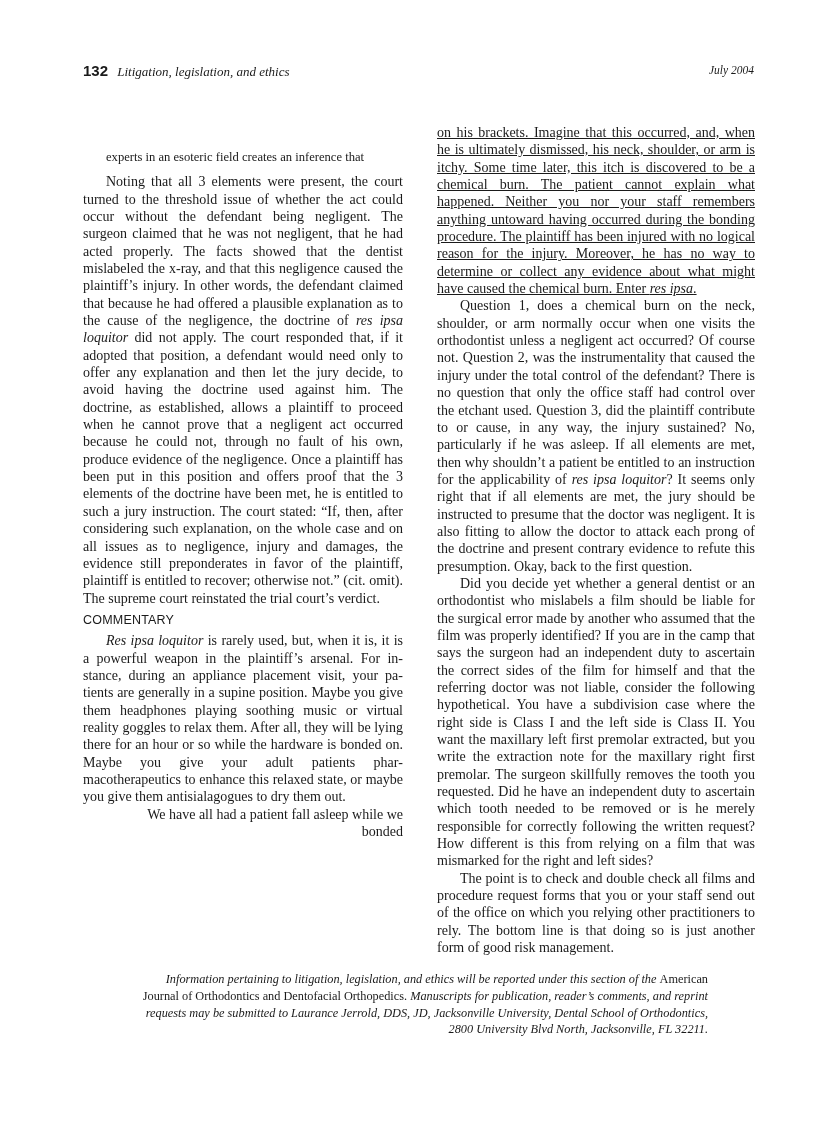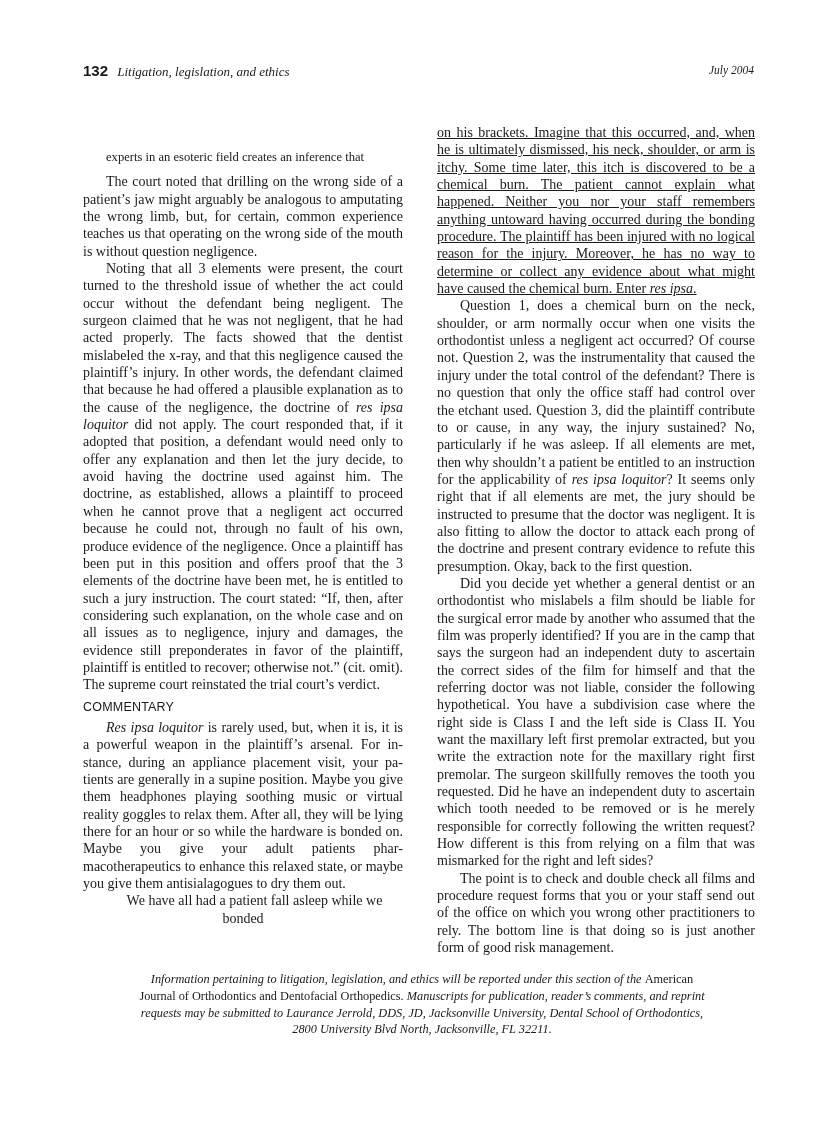--- a/index.html
+++ b/index.html
@@ -25,48 +25,47 @@
   .col-right { left: 437px; width: 318px; }
   .quote { margin: 0 0 7px 23px; font-size: 12.6px; line-height: 17.3px; text-align: left; }
   p { margin: 0; text-indent: 23px; }
   p.noindent { text-indent: 0; text-decoration: underline; }
   .section-head {
     font-family: "Liberation Sans", sans-serif; font-weight: normal; font-size: 12.5px;
     margin: 5px 0 3px 0; letter-spacing: 0.2px;
   }
   .footnote {
     position: absolute; left: 136px; top: 971px; width: 572px;
-    font-size: 12.3px; line-height: 16.8px; text-align: center;
+    font-size: 12.3px; line-height: 16.8px; text-align: right;
   }
   .it { font-style: italic; }
 </style>
 </head>
 <body>
 
 <div class="header-left">
   <span class="page-num">132</span>
   <span class="running-title">Litigation, legislation, and ethics</span>
 </div>
 <div class="header-right">
   <div>July 2004</div>
 </div>
 
 <div class="col col-left">
   <div class="quote">
     <div>experts in an esoteric field creates an inference that</div>
   </div>
-  <p>The court noted that drilling on the wrong side of a patient’s jaw might arguably be analogous to amputat­ing the wrong limb, but, for certain, common experi­ence teaches us that operating on the wrong side of the mouth is without question negligence.</p>
   <p><span>Noting that all 3 elements were present, the court turned to the threshold issue of whether the act could occur without the defendant being negligent. The surgeon claimed that he was not negligent, that he had acted properly. The facts showed that the dentist mislabeled the x-ray, and that this negligence caused the plaintiff’s injury. In other words, the defendant claimed that because he had offered a plausible explanation as to the cause of the negligence, the doctrine of </span><span class="it">res ipsa loquitor</span><span> did not apply. The court responded that, if it adopted that position, a defendant would need only to offer any explanation and then let the jury decide, to avoid having the doctrine used against him. The doctrine, as established, allows a plaintiff to proceed when he cannot prove that a negligent act occurred because he could not, through no fault of his own, produce evidence of the negligence. Once a plaintiff has been put in this position and offers proof that the 3 elements of the doctrine have been met, he is entitled to such a jury instruction. The court stated: “If, then, after considering such explanation, on the whole case and on all issues as to negligence, injury and damages, the evidence still preponderates in favor of the plaintiff, plaintiff is entitled to recover; otherwise not.” (cit. omit). The su­preme court reinstated the trial court’s verdict.</span></p>
   <div class="section-head">COMMENTARY</div>
   <p><span class="it">Res ipsa loquitor</span><span> is rarely used, but, when it is, it is a powerful weapon in the plaintiff’s arsenal. For in­stance, during an appliance placement visit, your pa­tients are generally in a supine position. Maybe you give them headphones playing soothing music or vir­tual reality goggles to relax them. After all, they will be lying there for an hour or so while the hardware is bonded on. Maybe you give your adult patients phar­macotherapeutics to enhance this relaxed state, or maybe you give them antisialagogues to dry them out.</span></p>
-  <p style="text-align:center">We have all had a patient fall asleep while we bonded</p>
+  <p style="text-align:right">We have all had a patient fall asleep while we bonded</p>
 </div>
 
 <div class="col col-right">
   <p class="noindent"><span>on his brackets. Imagine that this occurred, and, when he is ultimately dismissed, his neck, shoulder, or arm is itchy. Some time later, this itch is discovered to be a chemical burn. The patient cannot explain what happened. Neither you nor your staff remembers anything untoward having occurred during the bonding procedure. The plaintiff has been injured with no logical reason for the injury. More­over, he has no way to determine or collect any evidence about what might have caused the chemical burn. Enter </span><span class="it">res ipsa</span><span>.</span></p>
   <p><span>Question 1, does a chemical burn on the neck, shoulder, or arm normally occur when one visits the orthodontist unless a negligent act occurred? Of course not. Question 2, was the instrumentality that caused the injury under the total control of the defendant? There is no question that only the office staff had control over the etchant used. Question 3, did the plaintiff contribute to or cause, in any way, the injury sustained? No, particularly if he was asleep. If all elements are met, then why shouldn’t a patient be entitled to an instruc­tion for the applicability of </span><span class="it">res ipsa loquitor</span><span>? It seems only right that if all elements are met, the jury should be instructed to presume that the doctor was negligent. It is also fitting to allow the doctor to attack each prong of the doctrine and present contrary evidence to refute this presumption. Okay, back to the first question.</span></p>
   <p>Did you decide yet whether a general dentist or an orthodontist who mislabels a film should be liable for the surgical error made by another who assumed that the film was properly identified? If you are in the camp that says the surgeon had an independent duty to ascertain the correct sides of the film for himself and that the referring doctor was not liable, consider the following hypothetical. You have a subdivision case where the right side is Class I and the left side is Class II. You want the maxillary left first premolar extracted, but you write the extraction note for the maxillary right first premolar. The surgeon skillfully removes the tooth you requested. Did he have an independent duty to ascertain which tooth needed to be removed or is he merely responsible for correctly following the written request? How different is this from relying on a film that was mismarked for the right and left sides?</p>
-  <p>The point is to check and double check all films and procedure request forms that you or your staff send out of the office on which you wrong other practitioners to rely. The bottom line is that doing so is just another form of good risk management.</p>
+  <p>The point is to check and double check all films and procedure request forms that you or your staff send out of the office on which you relying other practitioners to rely. The bottom line is that doing so is just another form of good risk management.</p>
 </div>
 
 <div class="footnote">
   <span class="it">Information pertaining to litigation, legislation, and ethics will be reported under this section of the </span><span>American Journal of Orthodontics and Dentofacial Orthopedics. </span><span class="it">Manuscripts for publication, reader’s comments, and reprint requests may be submitted to Laurance Jerrold, DDS, JD, Jacksonville University, Dental School of Orthodontics, 2800 University Blvd North, Jacksonville, FL 32211.</span>
 </div>
 
 </body></html>

